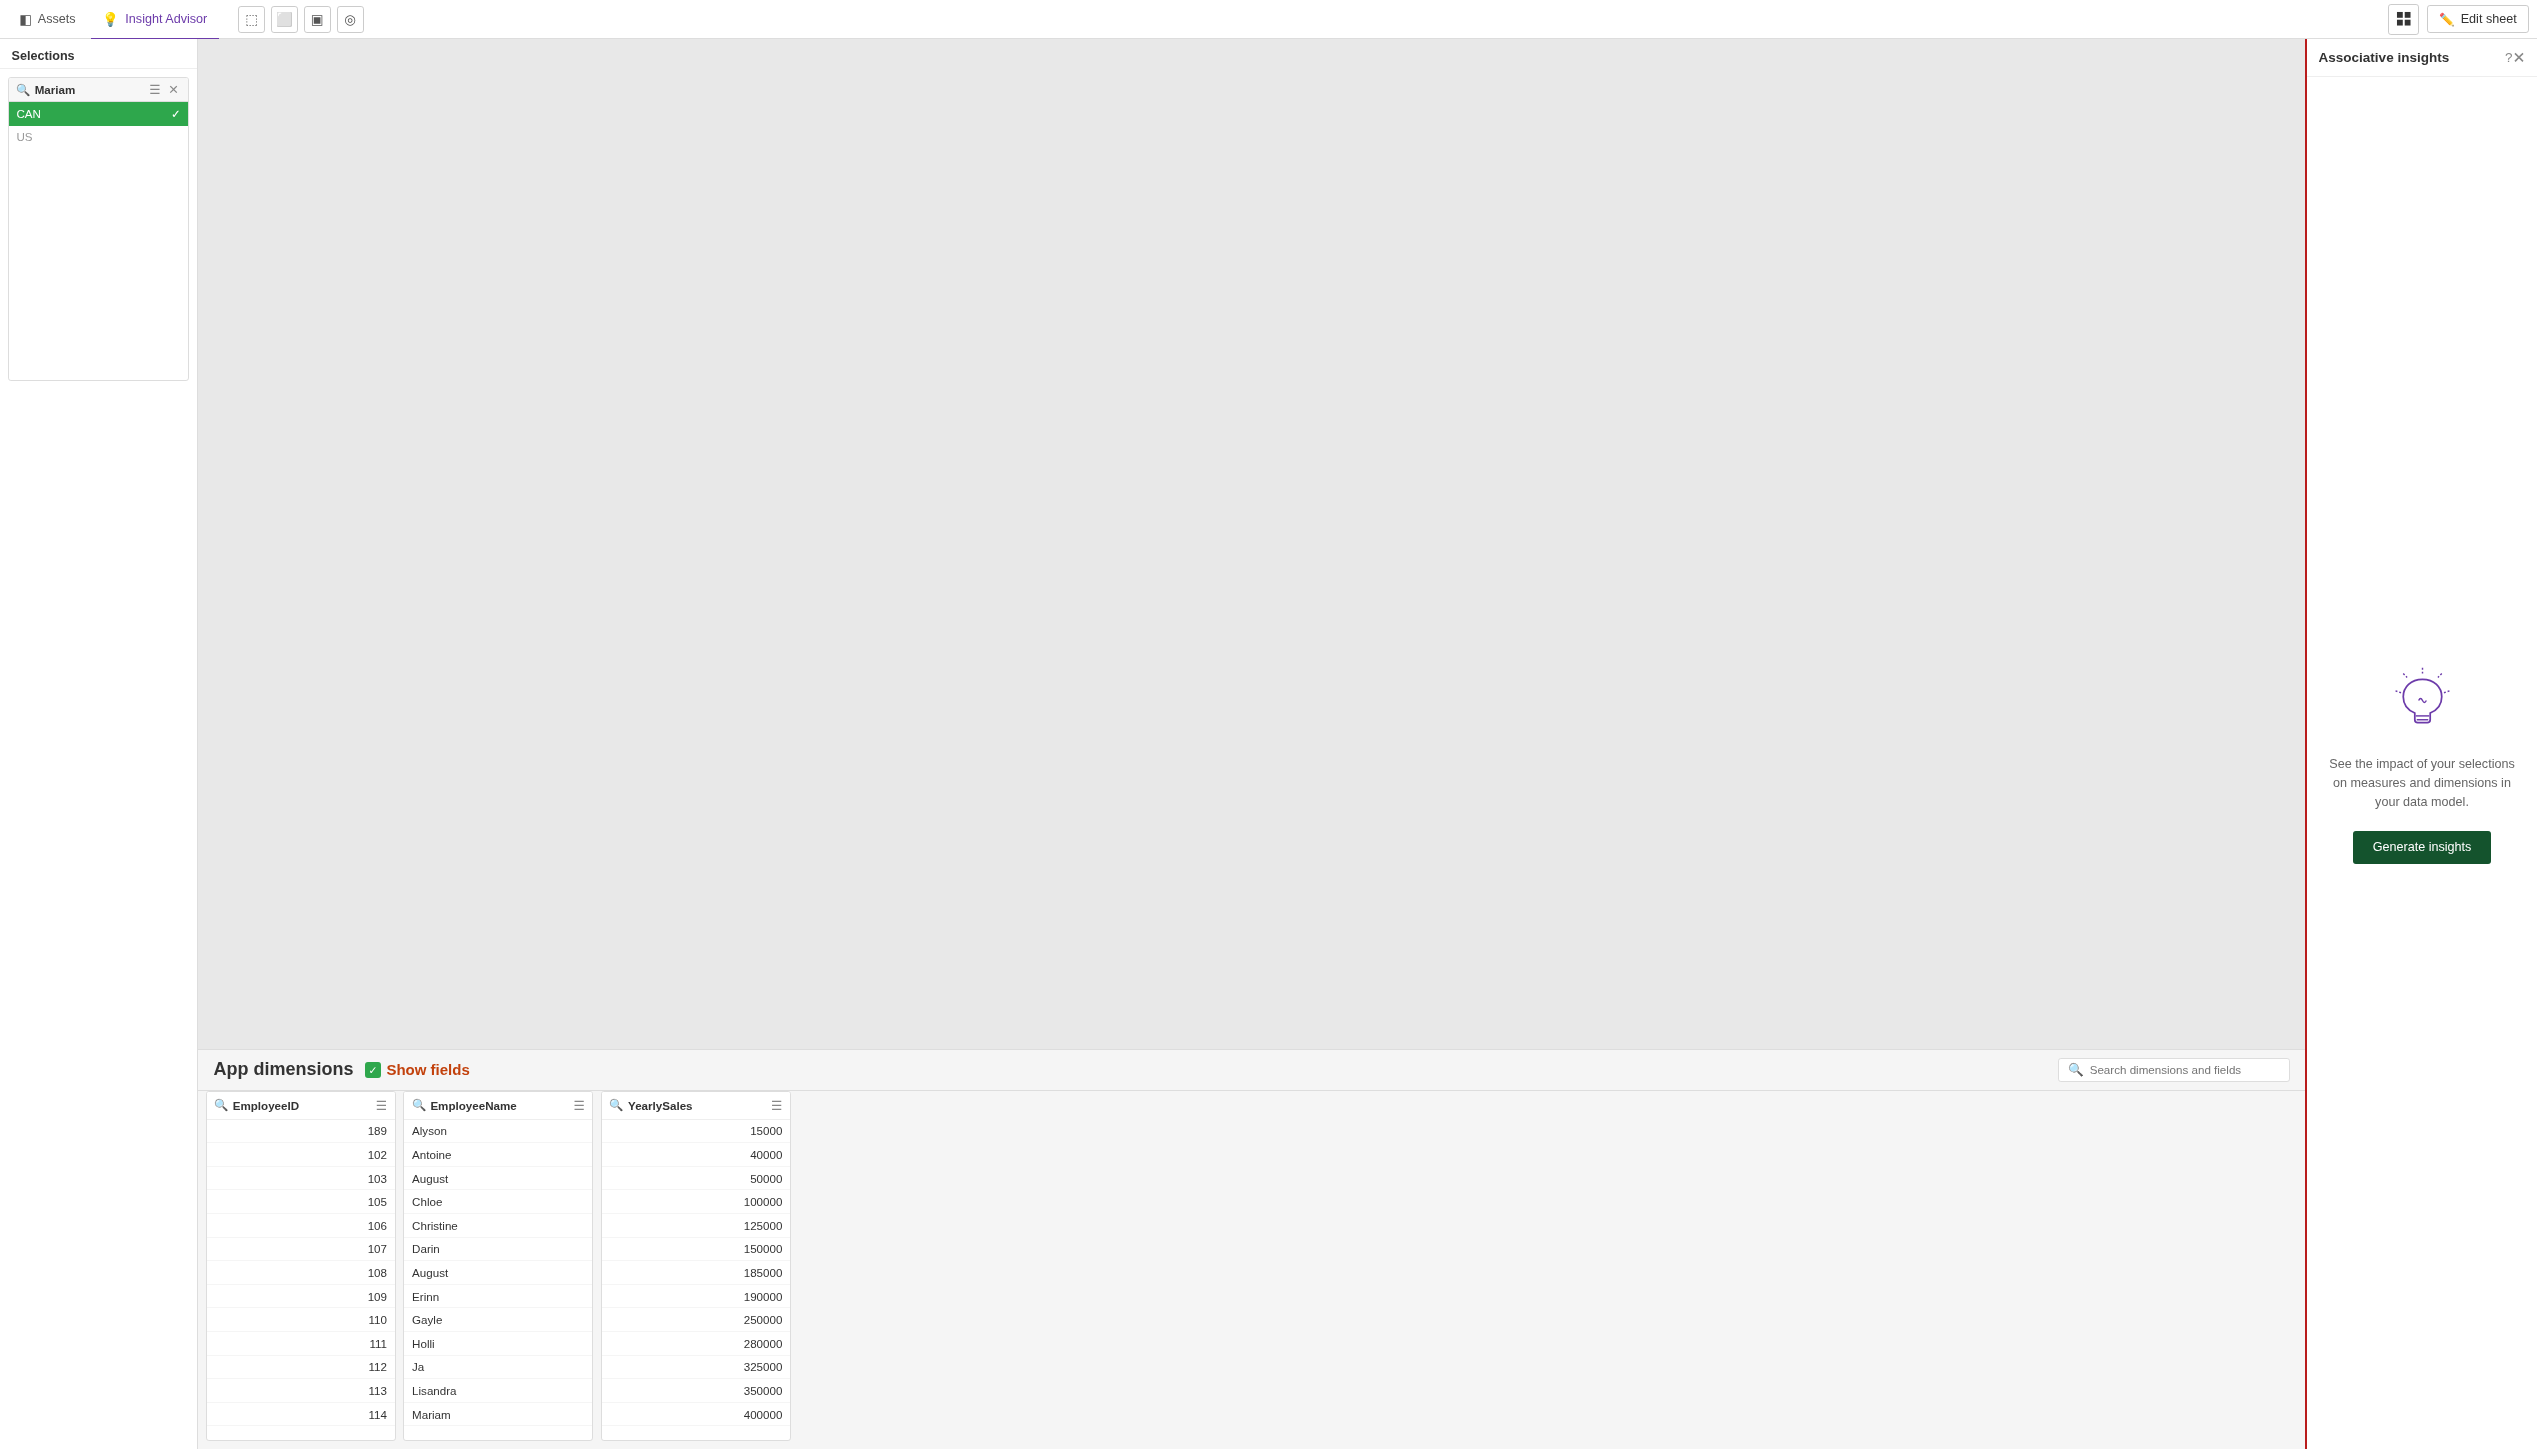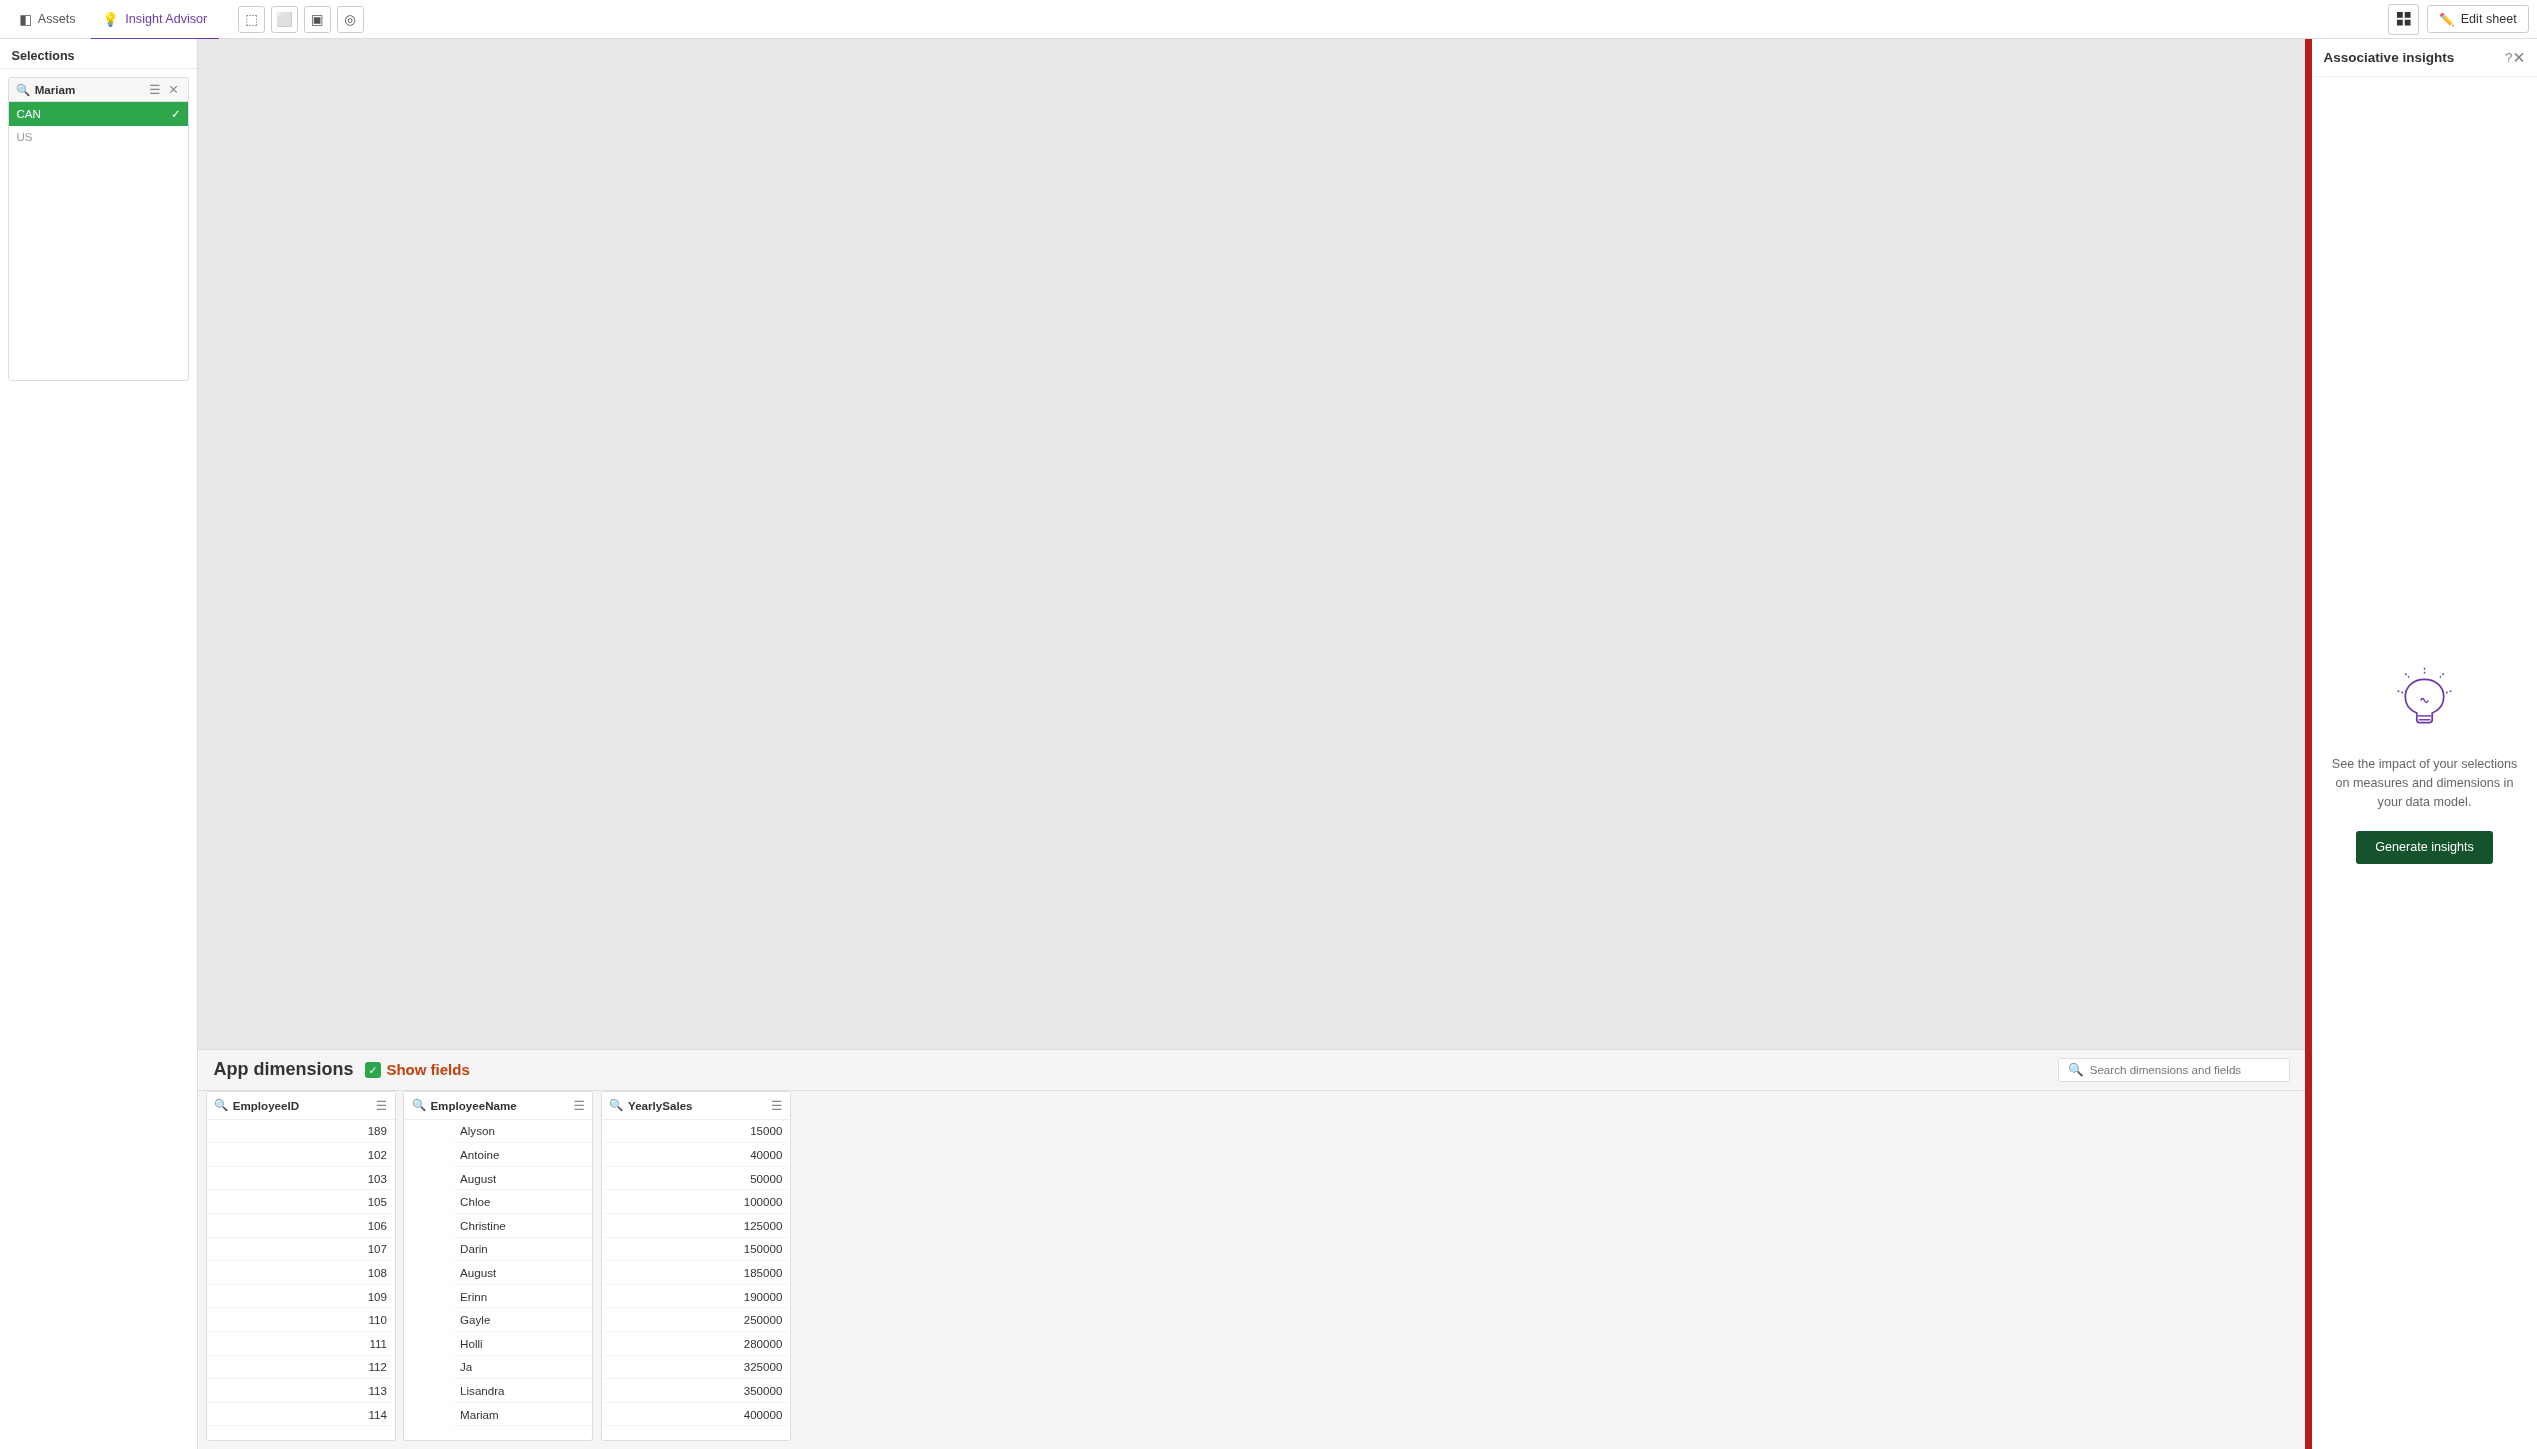--- a/index.html
+++ b/index.html
@@ -52,24 +52,24 @@
 
     
     .dimension-columns { display: flex; gap: 0; overflow-x: auto; padding: 0 7.7px 7.7px; height: 358px; }
     .dim-column { width: 190px; flex-shrink: 0; background: #fff; border: 1px solid #ddd; border-radius: 2.9px; margin-right: 7.7px; display: flex; flex-direction: column; overflow: hidden; }
     .dim-header { display: flex; align-items: center; padding: 5.8px 7.7px; border-bottom: 1px solid #eee; gap: 3.9px; background: #fff; }
     .dim-search-icon { color: #888; font-size: 11.6px; }
     .dim-title { flex: 1; font-size: 11.6px; font-weight: 600; color: #333; }
     .dim-menu-btn { background: none; border: none; cursor: pointer; color: #888; font-size: 12.6px; }
     .dim-list { flex: 1; overflow-y: auto; }
     .dim-item { display: flex; justify-content: flex-end; padding: 4.8px 7.7px; font-size: 11.6px; color: #333; border-bottom: 1px solid #f5f5f5; }
-    .dim-item.left-align { justify-content: flex-start; margin-left: 48px; }
-
-    
-    .right-panel { width: 232px; background: #fff; border-left: 7px solid #b91c1c; display: flex; flex-direction: column; flex-shrink: 0; }
+    .dim-item.left-align { justify-content: flex-start; }
+
+    
+    .right-panel { width: 232px; background: #fff; border-left: 2px solid #b91c1c; display: flex; flex-direction: column; flex-shrink: 0; }
     .insights-header { display: flex; align-items: center; padding: 9.7px 11.6px; border-bottom: 1px solid #eee; }
     .insights-title { flex: 1; font-size: 13.5px; font-weight: 600; color: #333; }
     .insights-help { background: none; border: none; cursor: pointer; color: #888; font-size: 13.5px; }
     .insights-close { background: none; border: none; cursor: pointer; color: #888; font-size: 15.5px; }
     .insights-body { flex: 1; display: flex; flex-direction: column; align-items: center; justify-content: center; padding: 23px 15.5px; text-align: center; }
     .lightbulb-svg { width: 77px; height: 77px; margin-bottom: 15.5px; }
     .insights-desc { font-size: 12.6px; color: #666; line-height: 1.5; margin-bottom: 19.3px; }
     .generate-btn { background: #14532d; color: #fff; border: none; border-radius: 2.9px; padding: 9.7px 19.3px; font-size: 12.6px; cursor: pointer; }
 
     

